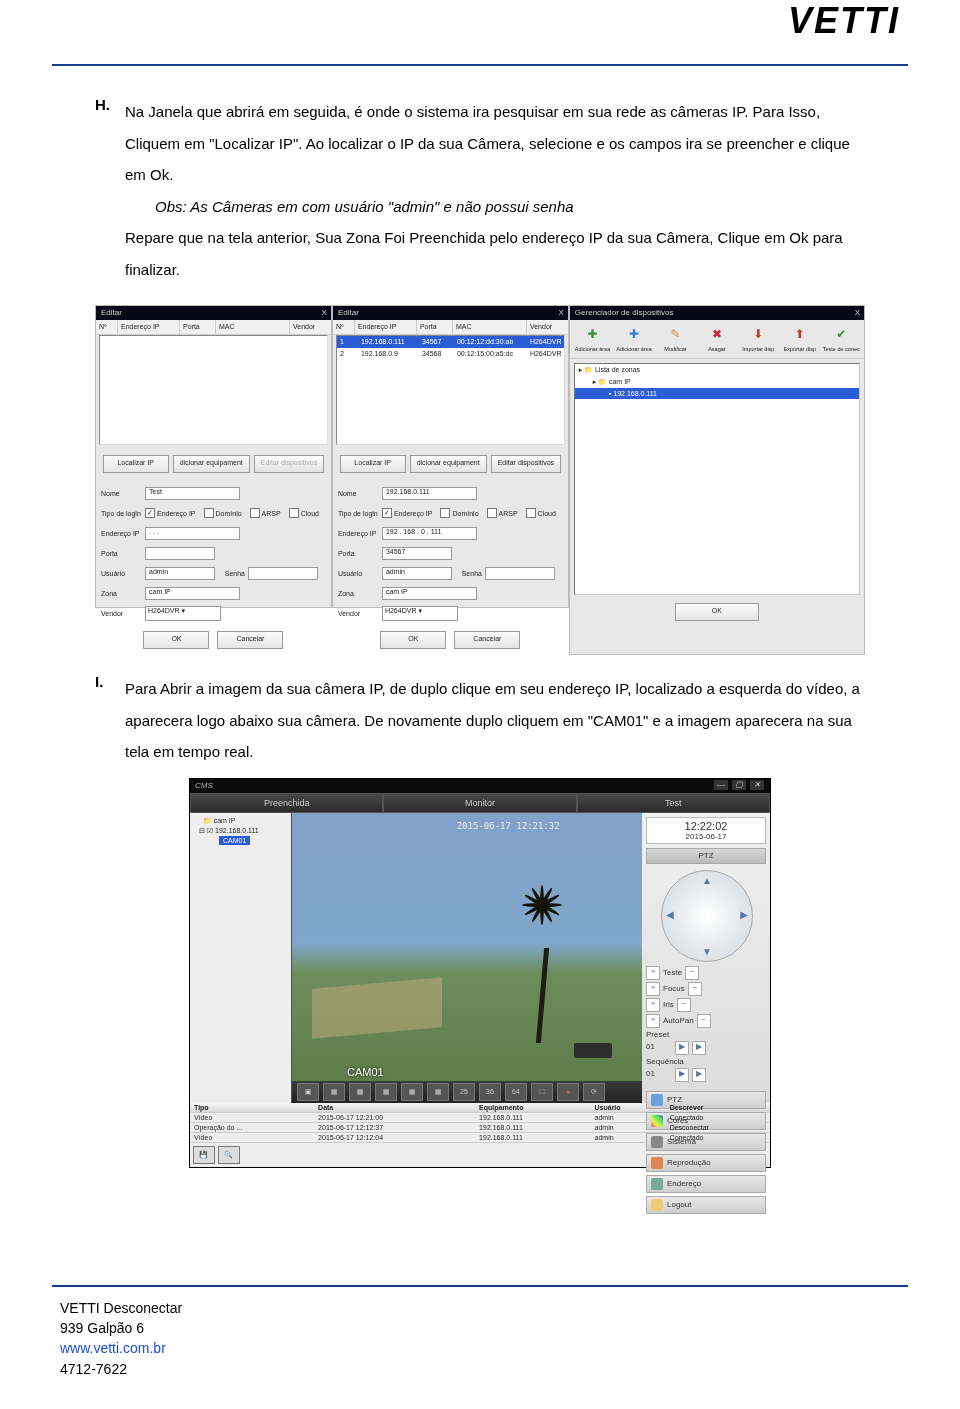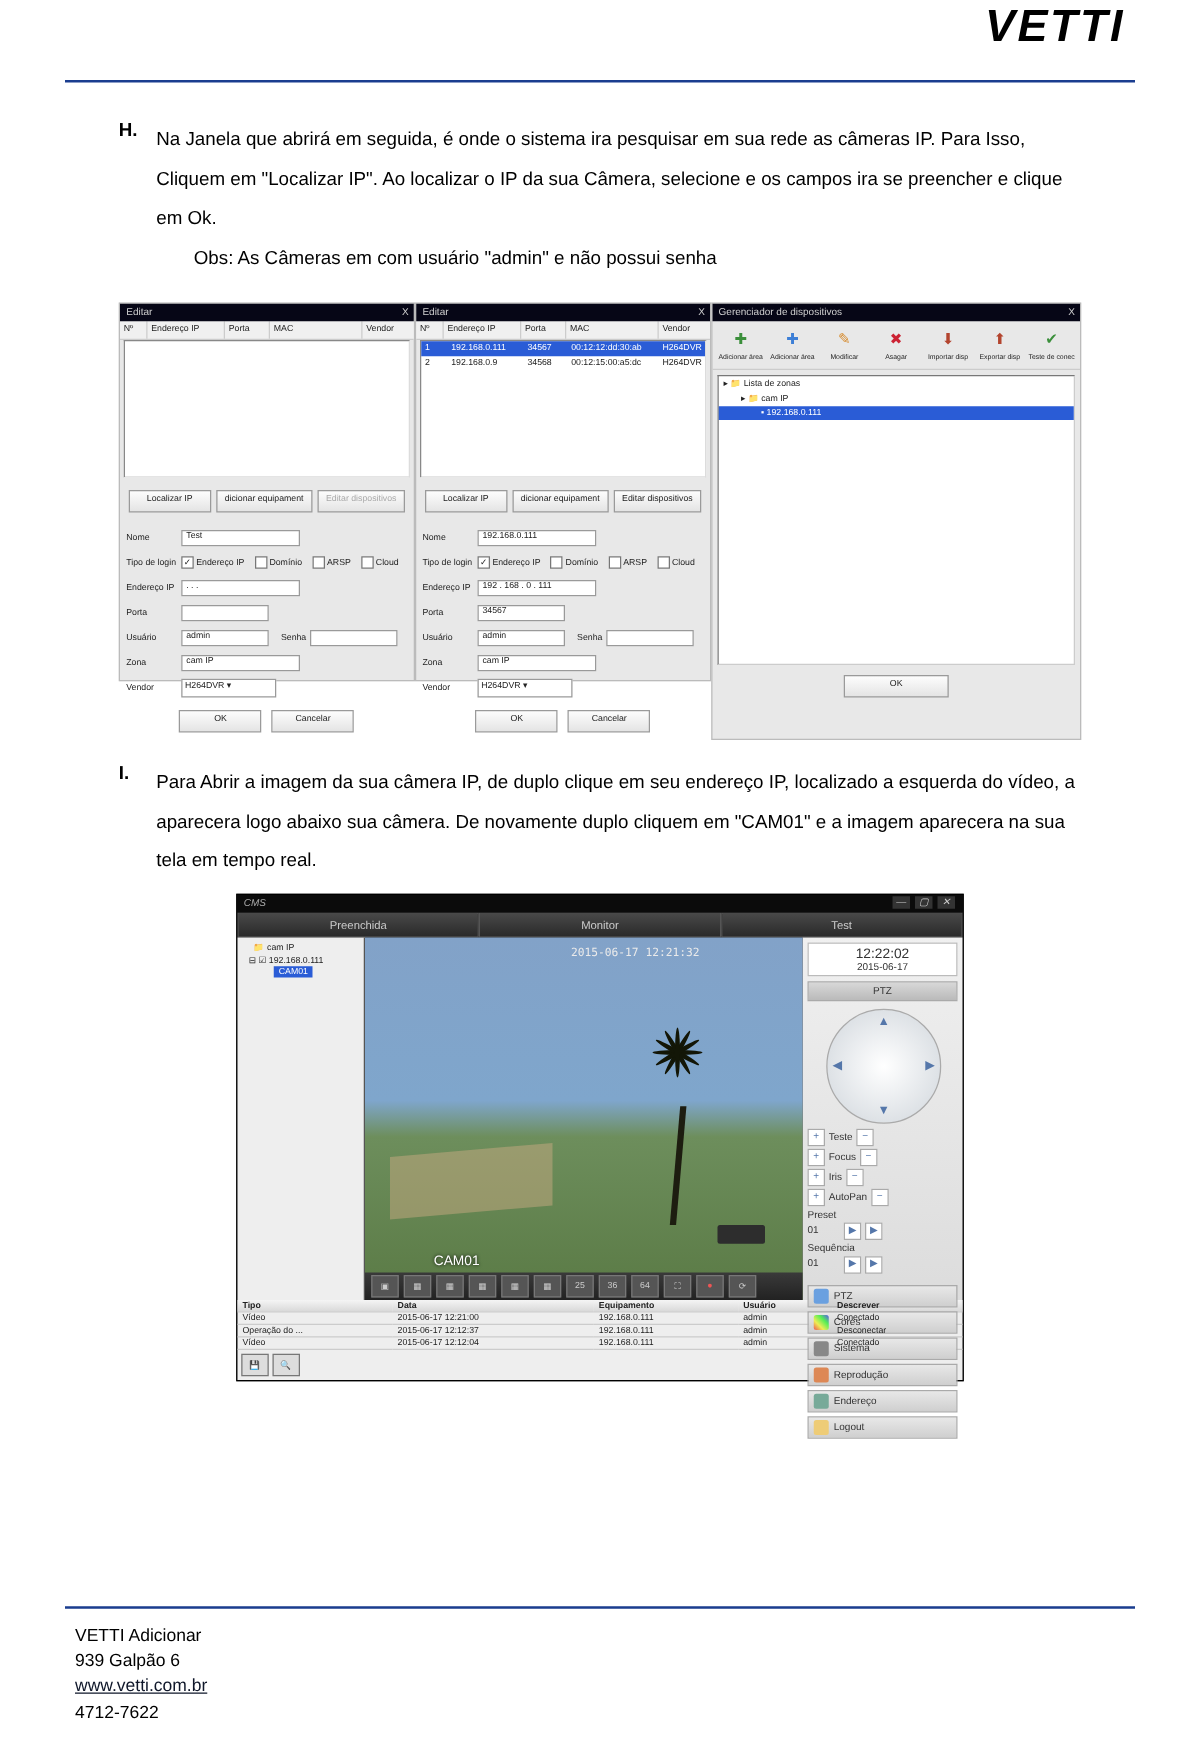--- a/index.html
+++ b/index.html
@@ -49,20 +49,21 @@
     font-weight: bold;
     font-size: 15px;
   }
   .item-body {
     flex: 1;
     font-size: 15px;
     line-height: 2.1;
   }
   .indent {
     margin-left: 30px;
+    font-style: italic;
   }
   .screens-row {
     display: flex;
     justify-content: space-between;
     margin: 20px 0 10px 0;
   }
   .panel {
     background: #e8e8e8;
     border: 1px solid #bbb;
     font-size: 8px;
@@ -219,36 +220,37 @@
   .footer {
     position: absolute;
     left: 60px; right: 60px;
     bottom: 30px;
     font-size: 14px;
     line-height: 1.45;
     display: flex;
     justify-content: space-between;
   }
   .footer .right { text-align: right; }
-  .link { color: #0f172a; text-decoration: underline; }
+  .link { color: #1d4ed8; }
 </style>
 </head>
 <body>
 
 <div class="header">
   <div class="logo">VETTI</div>
   <div class="hr-outer"></div>
 </div>
 
 <div class="content">
   <div class="item">
     <div class="item-marker">H.</div>
     <div class="item-body">
       <div>Na Janela que abrirá em seguida, é onde o sistema ira pesquisar em sua rede as câmeras IP. Para Isso, Cliquem em "Localizar IP". Ao localizar o IP da sua Câmera, selecione e os campos ira se preencher e clique em Ok.</div>
       <div class="indent">Obs: As Câmeras em com usuário "admin" e não possui senha</div>
+      <div>Repare que na tela anterior, Sua Zona Foi Preenchida pelo endereço IP da sua Câmera, Clique em Ok para finalizar.</div>
     </div>
   </div>
 
   <div class="screens-row">
 
     <div class="panel edit-panel">
       <div class="panel-title">
         <span>Editar</span>
         <span class="x">X</span>
       </div>
@@ -624,19 +626,19 @@
         <div class="vtb" style="background:#ddd;color:#666;">💾</div>
         <div class="vtb" style="background:#ddd;color:#666;">🔍</div>
       </div>
     </div>
   </div>
 </div>
 
 <div class="footer-line"></div>
 <div class="footer">
   <div>
-    <div><span>VETTI Adicionar</span></div>
+    <div><span>VETTI Desconectar</span></div>
     <div><span>939 Galpão 6</span></div>
     <div></div>
     <div><span class="link">www.vetti.com.br</span></div>
     <div><span>4712-7622</span></div>
   </div>
 </div>
 
 </body></html>

